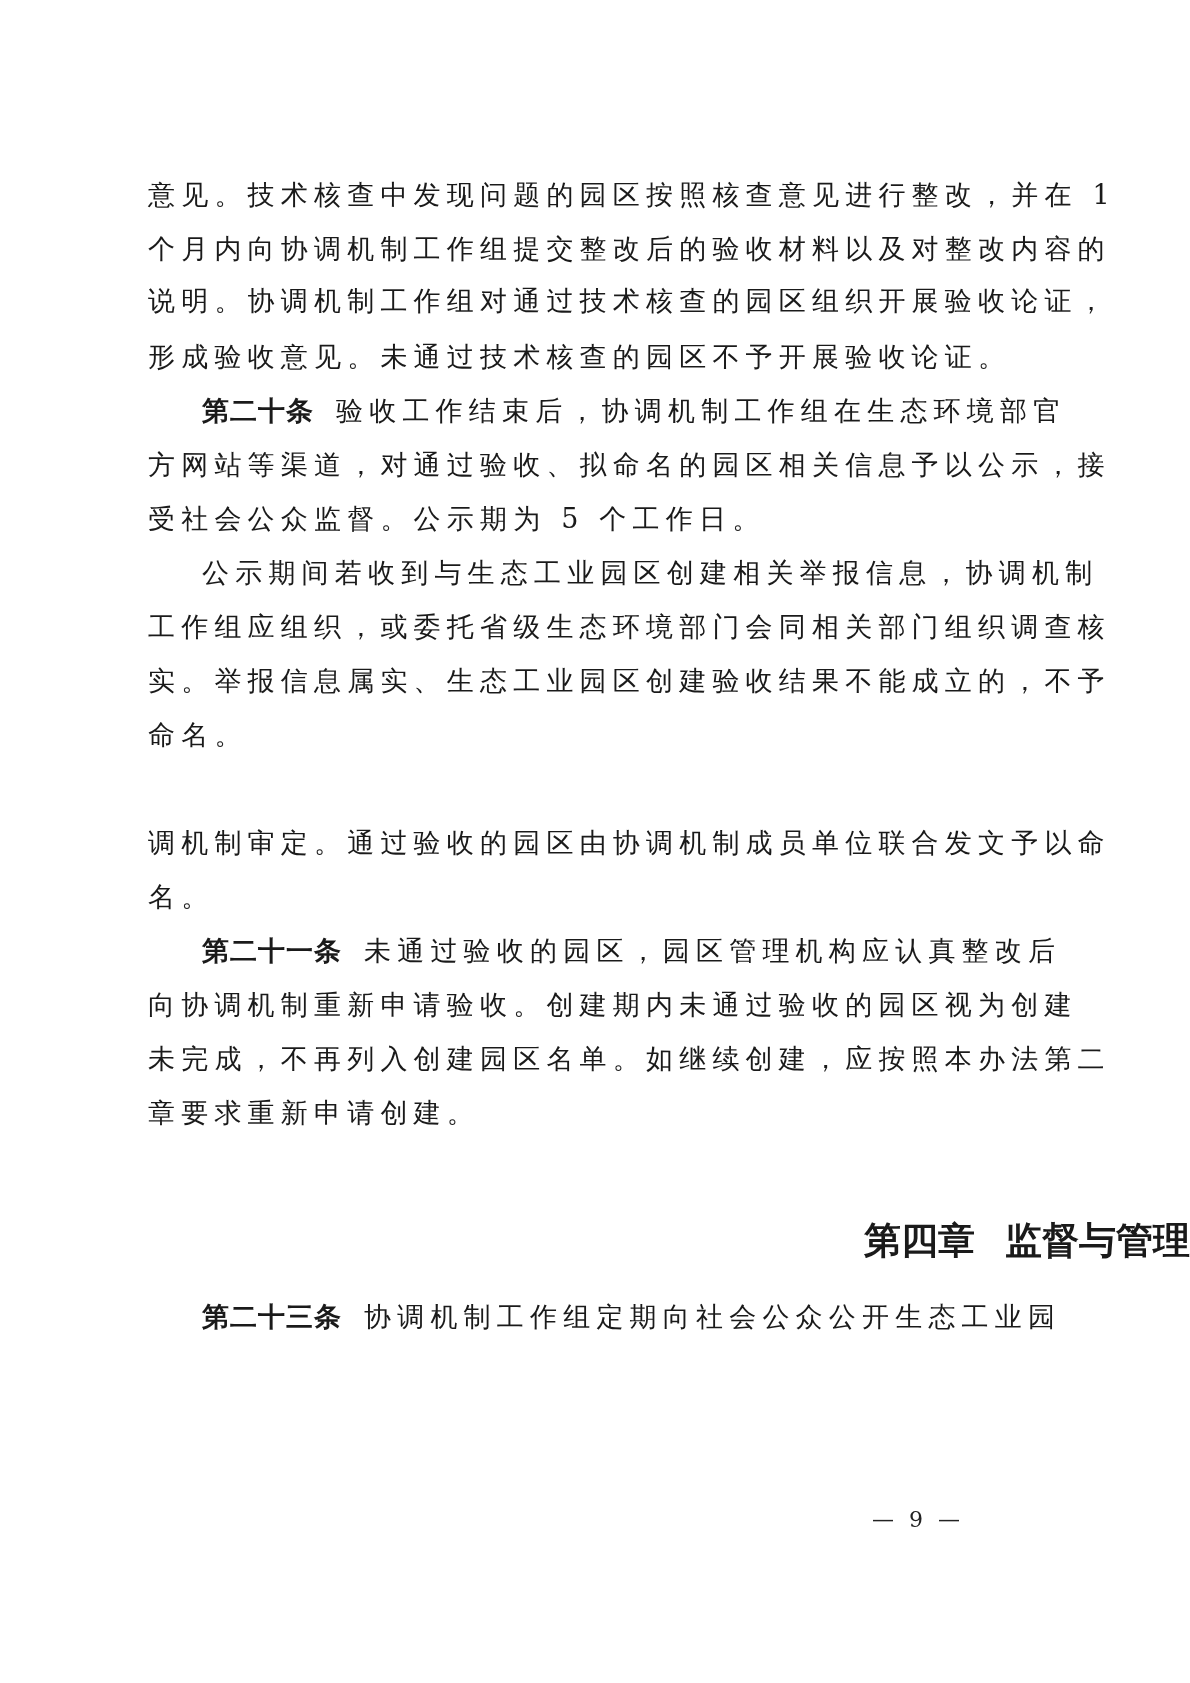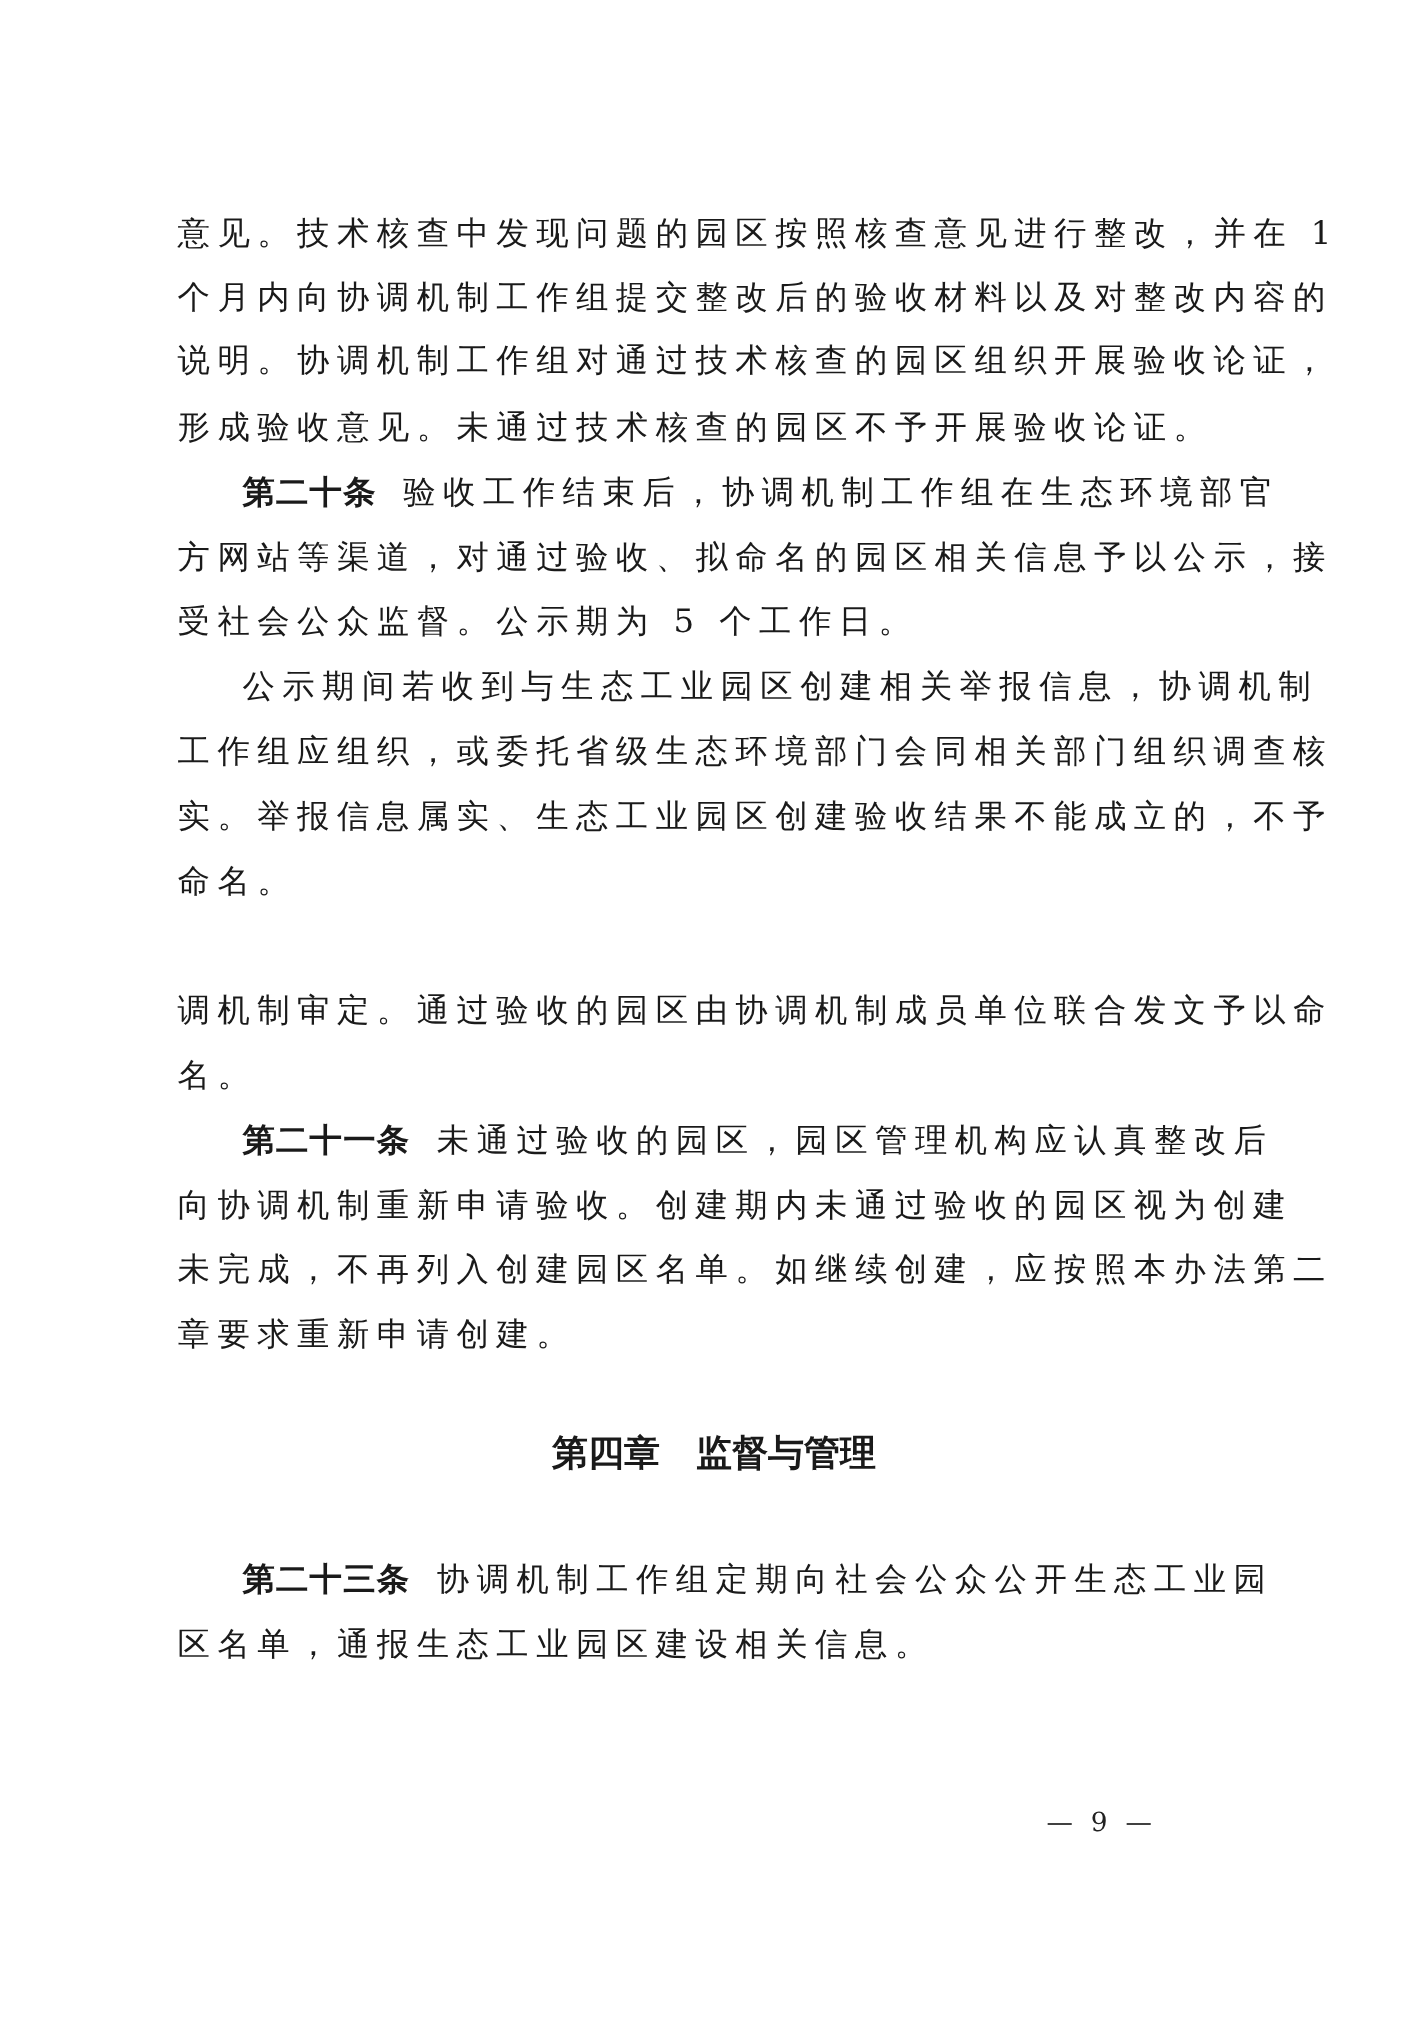--- a/index.html
+++ b/index.html
@@ -34,25 +34,26 @@
     .article-no {
       font-family: "DejaVu Sans", "Liberation Sans", sans-serif;
       font-weight: bold;
       letter-spacing: 1px;
       margin-right: 22px;
     }
     .chapter {
       position: absolute;
       left: 0;
       width: 1190px;
-      text-align: center;
+      text-align: right;
       font-family: "DejaVu Sans", "Liberation Sans", sans-serif;
       font-weight: bold;
-      font-size: 30px;
+      font-size: 37px;
       line-height: 34px;
+      margin-top: 29px;
     }
     .chapter .gap { display: inline-block; width: 30px; }
     .page-number {
       position: absolute;
       left: 872px;
       top: 1505px;
       font-size: 22px;
       line-height: 30px;
       letter-spacing: 4px;
       color: #222;
@@ -98,18 +99,17 @@
   <div class="line" style="top:1042px;">未完成，不再列入创建园区名单。如继续创建，应按照本办法第二</div>
   <div class="line" style="top:1096px;">章要求重新申请创建。</div>
 
   <div class="chapter" style="top:1195px;">
     <span>第四章</span><span class="gap"></span><span>监督与管理</span>
   </div>
 
   <div class="line indent" style="top:1300px;">
     <span class="article-no">第二十三条</span><span>协调机制工作组定期向社会公众公开生态工业园</span>
   </div>
-  <div class="line" style="top:1354px;">区名单，通报生态工业园区建设相关信息。</div>
 
   <div class="page-number">— 9 —</div>
 
   <div class="watermark">tanguanli.org.cn</div>
 </div>
 
 </body></html>

